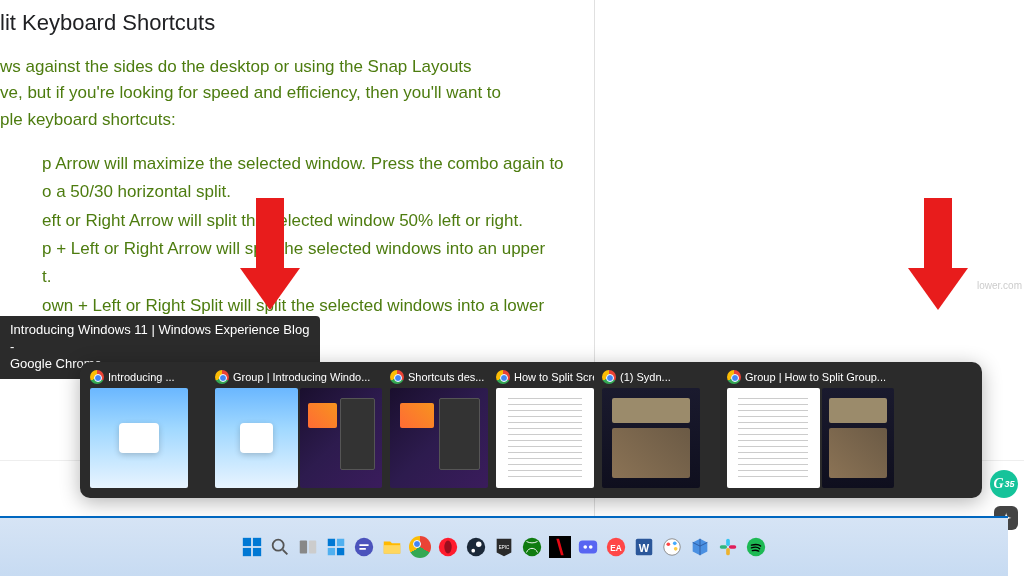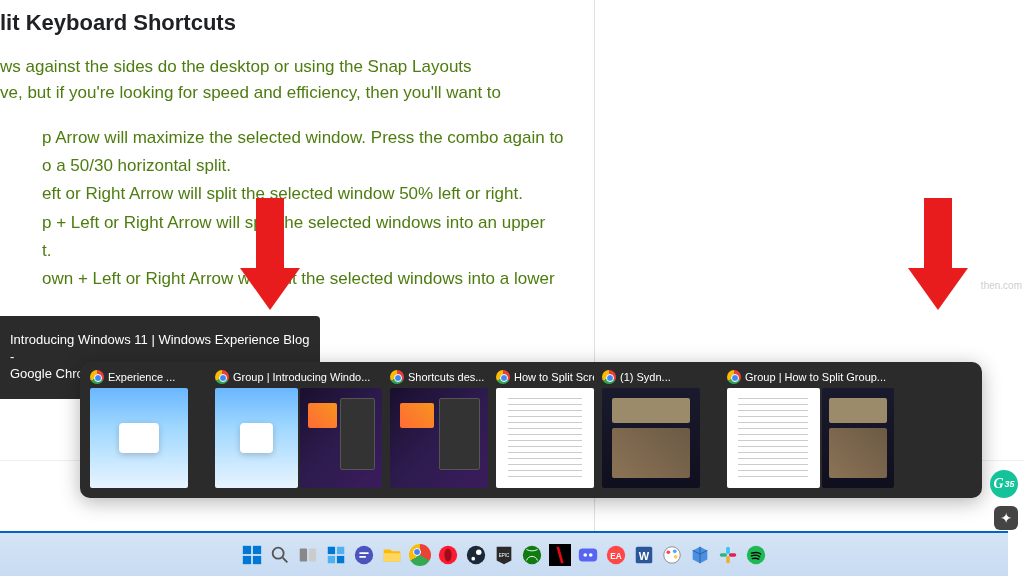--- a/index.html
+++ b/index.html
@@ -12,21 +12,21 @@
   }
   .content-left {
     position: absolute;
     top: 0; left: 0;
     width: 580px;
     padding: 10px 0 0 0;
     color: #202124;
   }
   .content-left h2 {
     font-size: 22px;
-    font-weight: 700;
+    font-weight: 400;
     margin-bottom: 18px;
   }
   .content-left p, .content-left li {
     font-size: 17px;
     line-height: 1.55;
     color: #4d7c0f;
   }
   .content-left .para { margin-bottom: 18px; }
   .content-left ul { list-style: none; margin-left: 42px; }
   .content-left li { margin-bottom: 2px; }
@@ -70,21 +70,21 @@
   .arrow-left { left: 240px; top: 198px; }
   .arrow-right { left: 908px; top: 198px; }
 
   
   .tooltip {
     position: absolute;
     left: 0; top: 316px;
     background: #2b2b2b;
     color: #fff;
     font-size: 13px;
-    padding: 16px 10px;
+    padding: 6px 10px;
     border-radius: 0 4px 4px 0;
     line-height: 1.3;
     max-width: 320px;
   }
 
   
   .taskview {
     position: absolute;
     left: 80px; top: 362px;
     width: 902px; height: 136px;
@@ -170,21 +170,21 @@
   }
   .img-darkdoc::before{
     content:'';position:absolute;left:10%;top:10%;right:10%;height:25%;
     background:#9b8b6b;border-radius:2px;
   }
 
   
   .taskbar {
     position: absolute;
     left: 0; right: 16px; bottom: 0;
-    height: 45px;
+    height: 60px;
     background: linear-gradient(180deg,#d6e4f5 0%, #c7dbf2 100%);
     border-top: 2px solid #0067c0;
     display: flex;
     justify-content: center;
     align-items: center;
     gap: 0;
     padding: 0 20px;
   }
   .tb-icon {
     width: 28px; height: 28px;
@@ -227,28 +227,29 @@
   }
 </style>
 </head>
 <body>
 
 <div class="content-left">
   <h2>lit Keyboard Shortcuts</h2>
   <div class="para">
     <p>ws against the sides do the desktop or using the Snap Layouts</p>
     <p>ve, but if you're looking for speed and efficiency, then you'll want to</p>
+    <p>ple keyboard shortcuts:</p>
   </div>
   <ul>
     <li>p Arrow will maximize the selected window. Press the combo again to</li>
     <li>o a 50/30 horizontal split.</li>
     <li>eft or Right Arrow will split the selected window 50% left or right.</li>
     <li>p + Left or Right Arrow will split the selected windows into an upper</li>
     <li>t.</li>
-    <li>own + Left or Right Arrow will split the selected windows into a lower</li>
+    <li>own + Left or Right Split will split the selected windows into a lower</li>
   </ul>
 </div>
 
 <div class="divider-v"></div>
 <div class="right-panel"></div>
 <div class="footer-line"></div>
 
 <div class="arrow arrow-left">
   <div class="shaft"></div>
     <div class="head"></div>
@@ -260,21 +261,21 @@
 
 <div class="tooltip">
   <div>Introducing Windows 11 | Windows Experience Blog -</div>
   <div>Google Chrome</div>
 </div>
 
 <div class="taskview" id="taskview">
     <div class="single thumb-group">
       <div class="thumb-title">
         <span class="chrome-ico"></span>
-        <span>Experience ...</span>
+        <span>Introducing ...</span>
       </div>
       <div class="thumb-imgs" style="flex: 1 1 0%; display: flex; gap: 2px;">
         <div class="thumb-img img-win11"></div>
       </div>
     </div>
     <div class="double thumb-group">
       <div class="thumb-title">
         <span class="chrome-ico"></span>
         <span>Group | Introducing Windo...</span>
       </div>
@@ -320,21 +321,21 @@
         <div class="thumb-img img-darkdoc"></div>
       </div>
     </div>
   </div>
 
 <div class="float-badge">
   <span style="font-family:Georgia,serif;font-style:italic;font-size:14px;margin-right:1px;">G</span>
     <span style="font-size:9px;font-style:italic;">35</span>
 </div>
 <div class="float-ai">✦</div>
-<div class="watermark">then.com</div>
+<div class="watermark">lower.com</div>
 
 <div class="taskbar" id="taskbar">
     <div class="tb-icon">
       <svg viewBox="0 0 24 24">
         <rect x="2" y="2" width="9" height="9" fill="#0078d4"></rect>
         <rect x="13" y="2" width="9" height="9" fill="#0078d4"></rect>
         <rect x="2" y="13" width="9" height="9" fill="#0078d4"></rect>
         <rect x="13" y="13" width="9" height="9" fill="#0078d4"></rect>
       </svg>
     </div>

